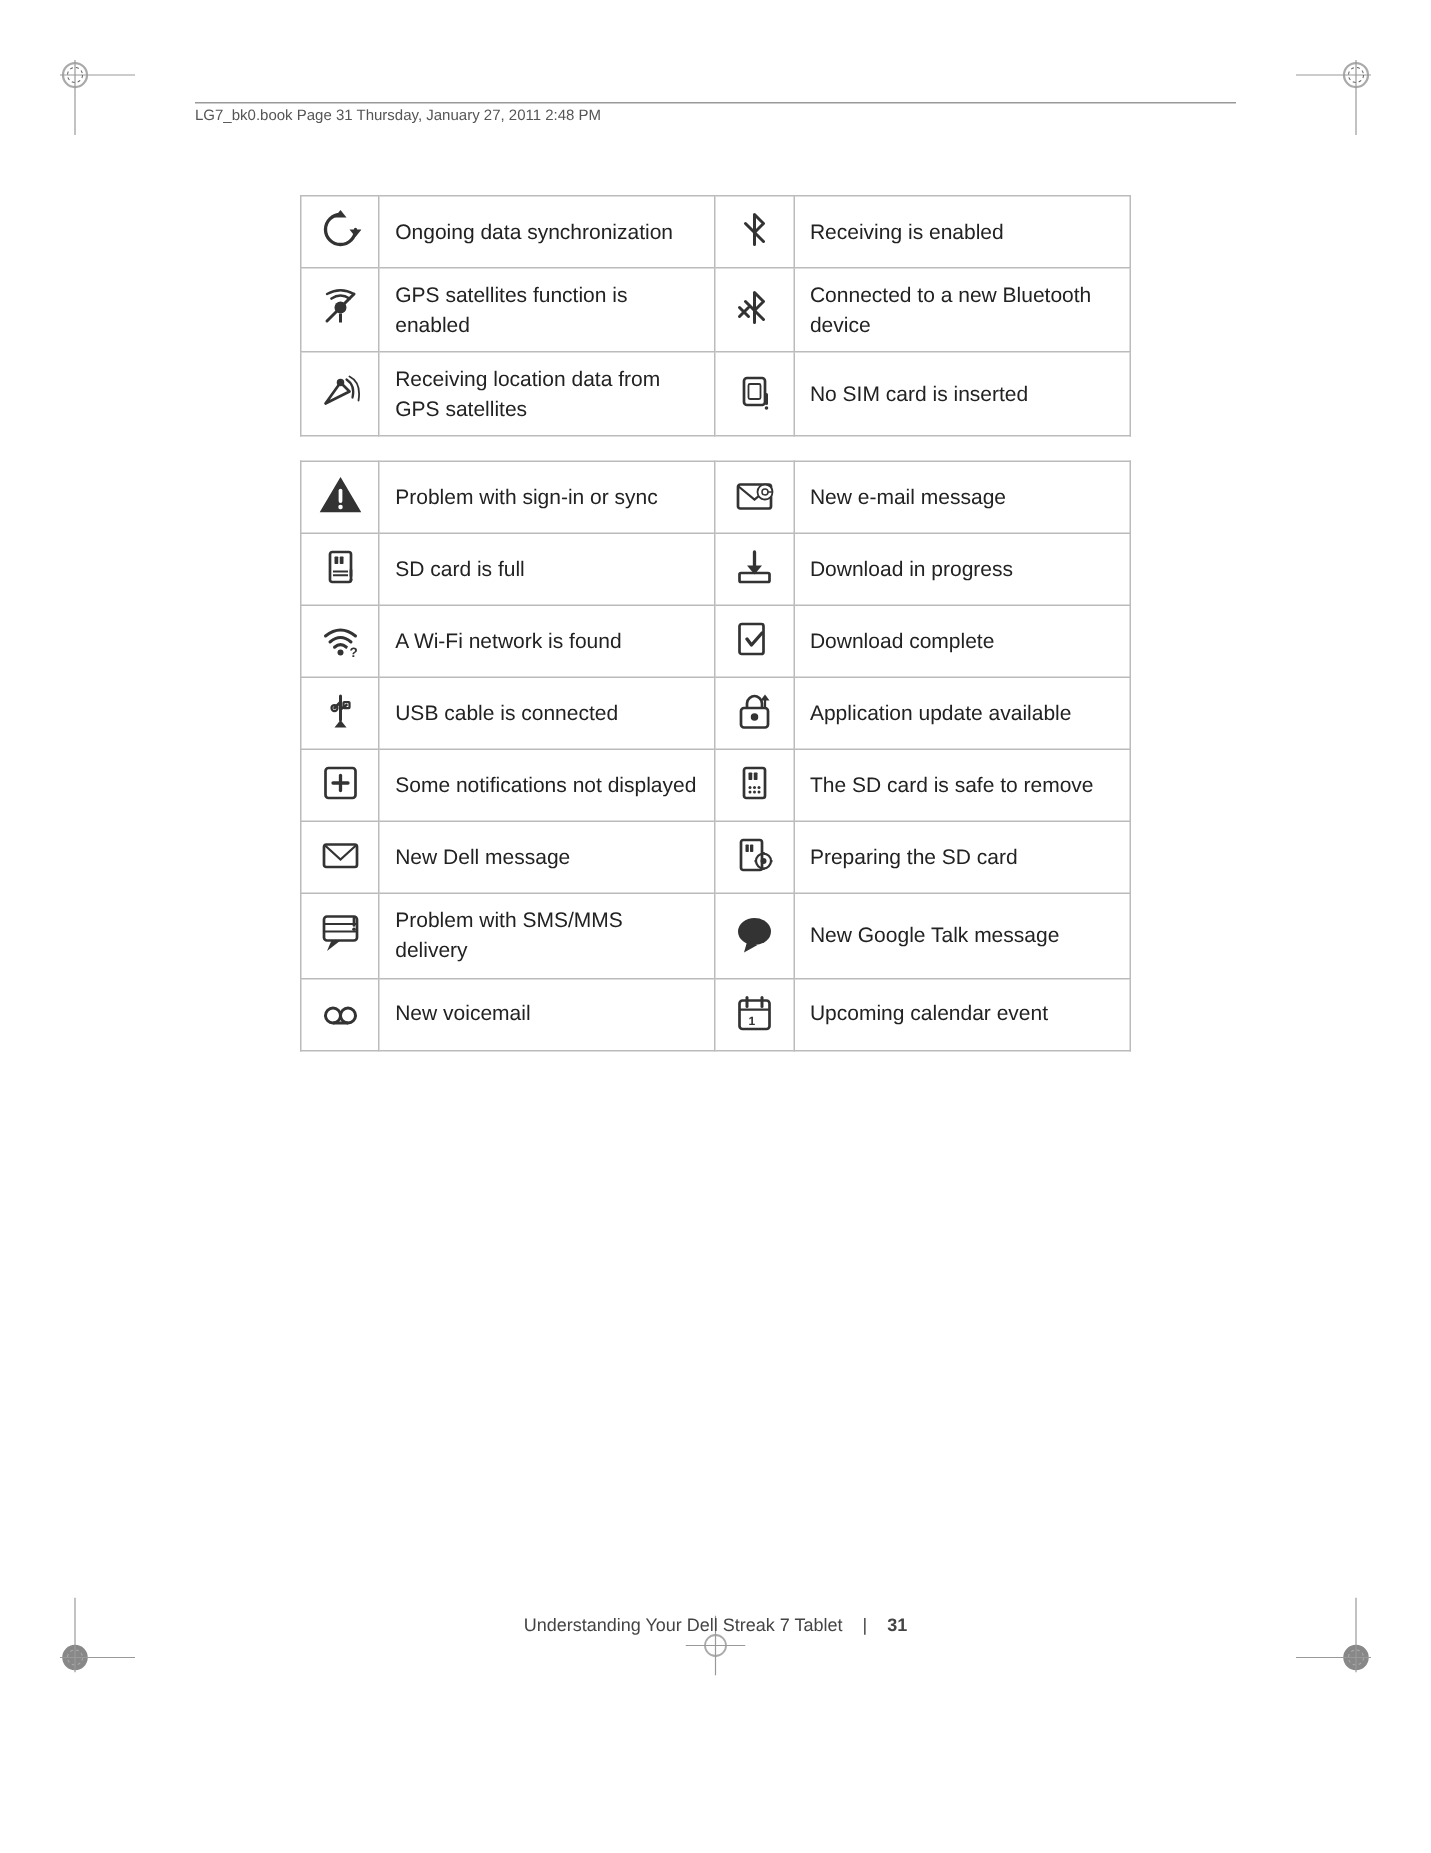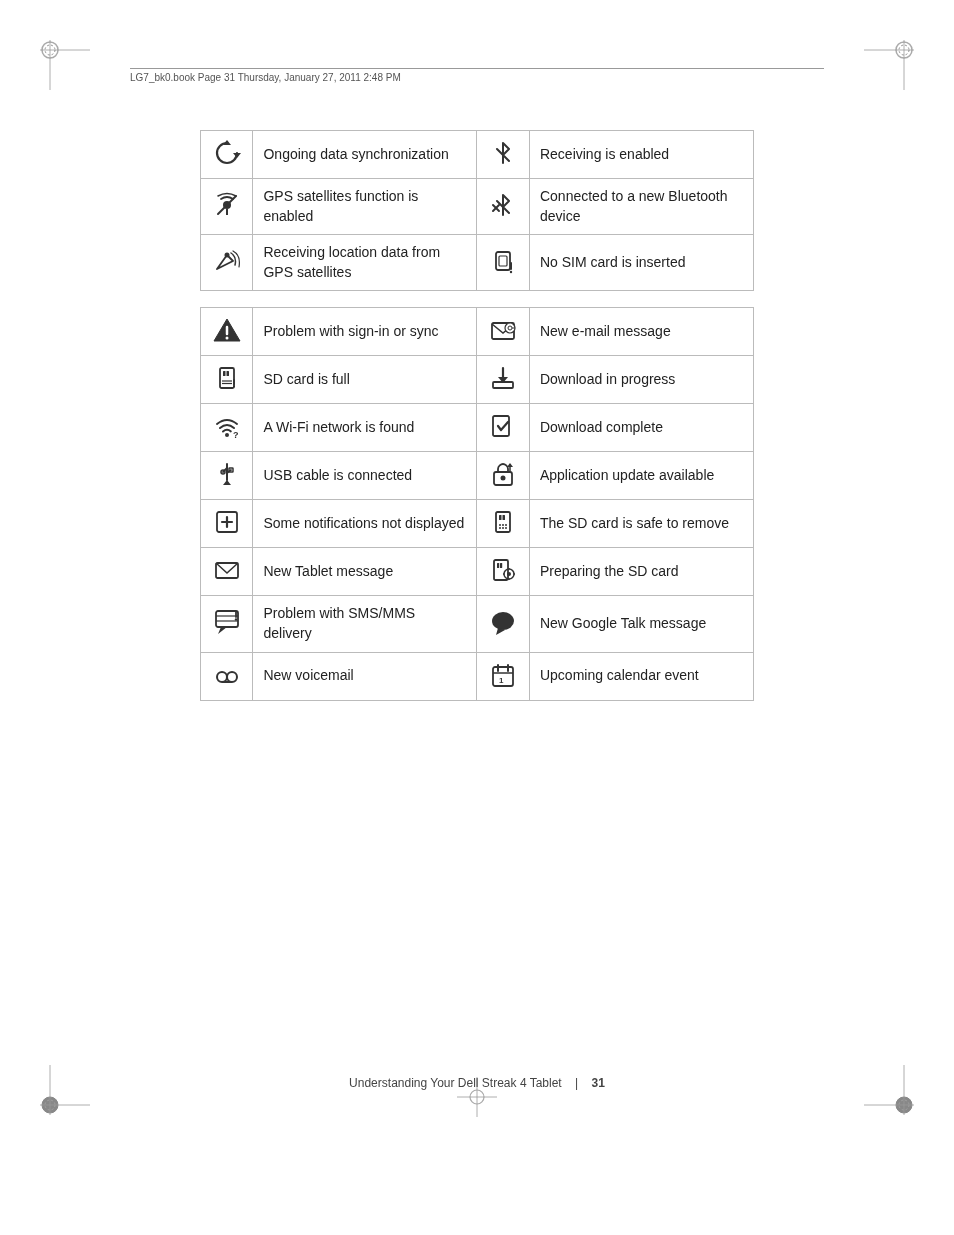--- a/index.html
+++ b/index.html
@@ -392,21 +392,21 @@
 
       <tr>
         <td class="icon-cell">
           <svg class="icon-svg" viewBox="0 0 28 28" xmlns="http://www.w3.org/2000/svg">
 
             <rect x="3" y="7" width="22" height="15" rx="1.5" fill="none" stroke="#333" stroke-width="1.8"></rect>
             <polyline points="3,7 14,17 25,7" fill="none" stroke="#333" stroke-width="1.5"></polyline>
           </svg>
         </td>
         <td class="text-cell">
-          <span>New Tablet message</span>
+          <span>New Dell message</span>
         </td>
         <td class="icon-cell">
           <svg class="icon-svg" viewBox="0 0 28 28" xmlns="http://www.w3.org/2000/svg">
             <rect x="5" y="4" width="14" height="20" rx="1.5" fill="none" stroke="#333" stroke-width="1.8"></rect>
             <rect x="8" y="7" width="2.2" height="5" rx="0.5" fill="#333"></rect>
             <rect x="11" y="7" width="2.2" height="5" rx="0.5" fill="#333"></rect>
 
             <circle cx="20" cy="18" r="5" fill="none" stroke="#333" stroke-width="1.5"></circle>
             <circle cx="20" cy="18" r="2" fill="#333"></circle>
             <line x1="20" y1="12" x2="20" y2="13.5" stroke="#333" stroke-width="1.5"></line>
@@ -472,18 +472,18 @@
         <td class="text-cell">
           <span>Upcoming calendar event</span>
         </td>
       </tr>
     </tbody>
   </table>
 
 </div>
 
 <div class="page-footer">
-  <span>Understanding Your Dell Streak 4 Tablet</span>
+  <span>Understanding Your Dell Streak 7 Tablet</span>
   &nbsp;&nbsp;
   <span>|</span>
   &nbsp;&nbsp;
   <strong>31</strong>
 </div>
 
 </body></html>

